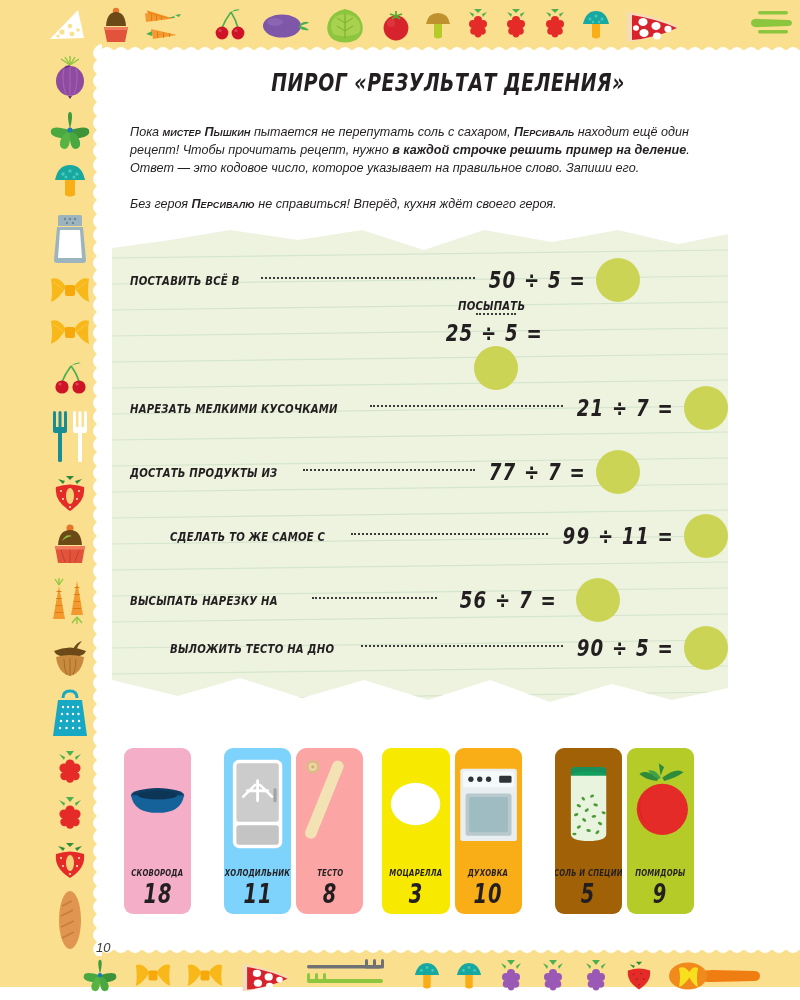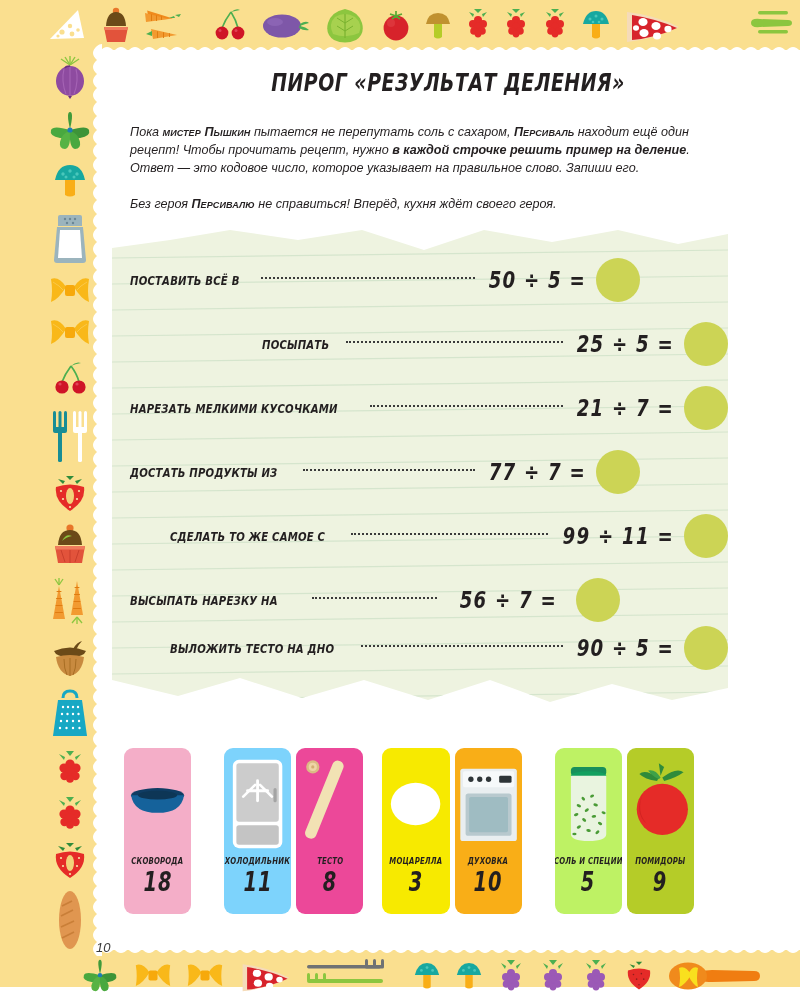--- a/index.html
+++ b/index.html
@@ -151,21 +151,21 @@
   }
   .card {
     position: relative;
     flex: 1 1 0;
     border-radius: 9px;
     overflow: hidden;
     display: flex;
     flex-direction: column;
     align-items: center;
     justify-content: flex-end;
-    padding-bottom: 19px;
+    padding-bottom: 7px;
   }
   .card-art {
     position: absolute;
     left: 0; top: 0; right: 0; height: 112px;
   }
   .card-art svg { width: 100%; height: 100%; display: block; }
   .card-label {
     position: relative;
     font-size: 8.4px;
     font-weight: bold;
@@ -749,21 +749,21 @@
   <div id="tasks">
       <div class="task-row" style="top: 0px;">
         <div class="task-inner" style="margin-left: 18px; width: 510px;">
           <span class="task-label">ПОСТАВИТЬ ВСЁ В</span>
           <span class="task-dots"></span>
           <span class="task-expr">50 ÷ 5 =</span>
           <span class="task-circle" style="background: rgb(204, 212, 85);"></span>
         </div>
       </div>
       <div class="task-row" style="top: 64px;">
-        <div class="task-inner" style="margin-left: 150px; width: 466px;">
+        <div class="task-inner" style="margin-left: 150px; width: 466px; flex-direction: column;">
           <span class="task-label">ПОСЫПАТЬ</span>
           <span class="task-dots"></span>
           <span class="task-expr">25 ÷ 5 =</span>
           <span class="task-circle" style="background: rgb(204, 212, 85);"></span>
         </div>
       </div>
       <div class="task-row" style="top: 128px;">
         <div class="task-inner" style="margin-left: 18px; width: 598px;">
           <span class="task-label">НАРЕЗАТЬ МЕЛКИМИ КУСОЧКАМИ</span>
           <span class="task-dots"></span>
@@ -828,21 +828,21 @@
               <rect x="36.4" y="28" width="3.2" height="26" rx="1.6"></rect>
               <rect x="25" y="39.4" width="26" height="3.2" rx="1.6"></rect>
               <rect x="27" y="30" width="3" height="22" rx="1.5" transform="rotate(45 28.5 41)"></rect>
               <rect x="46" y="30" width="3" height="22" rx="1.5" transform="rotate(-45 47.5 41)"></rect>
             </g>
           </svg>
         </div>
         <div class="card-label">ХОЛОДИЛЬНИК</div>
         <div class="card-value">11</div>
       </div>
-      <div class="card" style="background: #ec4899;">
+      <div class="card" style="background: #fca5a5; border-radius: 11px;">
         <div class="card-art">
           <svg viewBox="0 0 76 112" preserveAspectRatio="xMidYMid meet">
             <rect x="26" y="4" width="13" height="94" rx="6" fill="#f2e2b4" transform="rotate(22 32 50)"></rect>
             <circle cx="19" cy="14" r="7.5" fill="#dbbb85"></circle>
             <circle cx="19" cy="14" r="4.6" fill="#eed5a6"></circle>
             <circle cx="19" cy="14" r="1.8" fill="#d2ae72"></circle>
           </svg>
         </div>
         <div class="card-label">ТЕСТО</div>
         <div class="card-value">8</div>
@@ -867,21 +867,21 @@
               <circle cx="38" cy="28" r="3"></circle>
             </g>
             <rect x="50" y="24" width="14" height="8" rx="1.6" fill="#2e3538"></rect>
             <rect x="12" y="44" width="52" height="48" rx="3" fill="#b8c9ce"></rect>
             <rect x="16" y="48" width="44" height="40" rx="2" fill="#9fbcc2"></rect>
           </svg>
         </div>
         <div class="card-label">ДУХОВКА</div>
         <div class="card-value">10</div>
       </div>
-      <div class="card" style="background: #bef264; margin-left: 28px;">
+      <div class="card" style="background: #a16207; margin-left: 28px;">
         <div class="card-art">
           <svg viewBox="0 0 76 112" preserveAspectRatio="xMidYMid meet">
             <rect x="18" y="14" width="40" height="10" rx="4" fill="#17905b"></rect>
             <ellipse cx="38" cy="24" rx="20" ry="5" fill="#12a05f"></ellipse>
             <path d="M18 24 h40 v66 q0 8 -20 8 q-20 0 -20 -8 z" fill="#e9f4df"></path>
             <g fill="#4a9b36">
               <ellipse cx="27" cy="58" rx="2.6" ry="1.6" transform="rotate(25 27 58)"></ellipse>
               <ellipse cx="36" cy="63" rx="2.6" ry="1.6" transform="rotate(-35 36 63)"></ellipse>
               <ellipse cx="46" cy="57" rx="2.6" ry="1.6" transform="rotate(15 46 57)"></ellipse>
               <ellipse cx="24" cy="68" rx="2.6" ry="1.6" transform="rotate(-20 24 68)"></ellipse>

